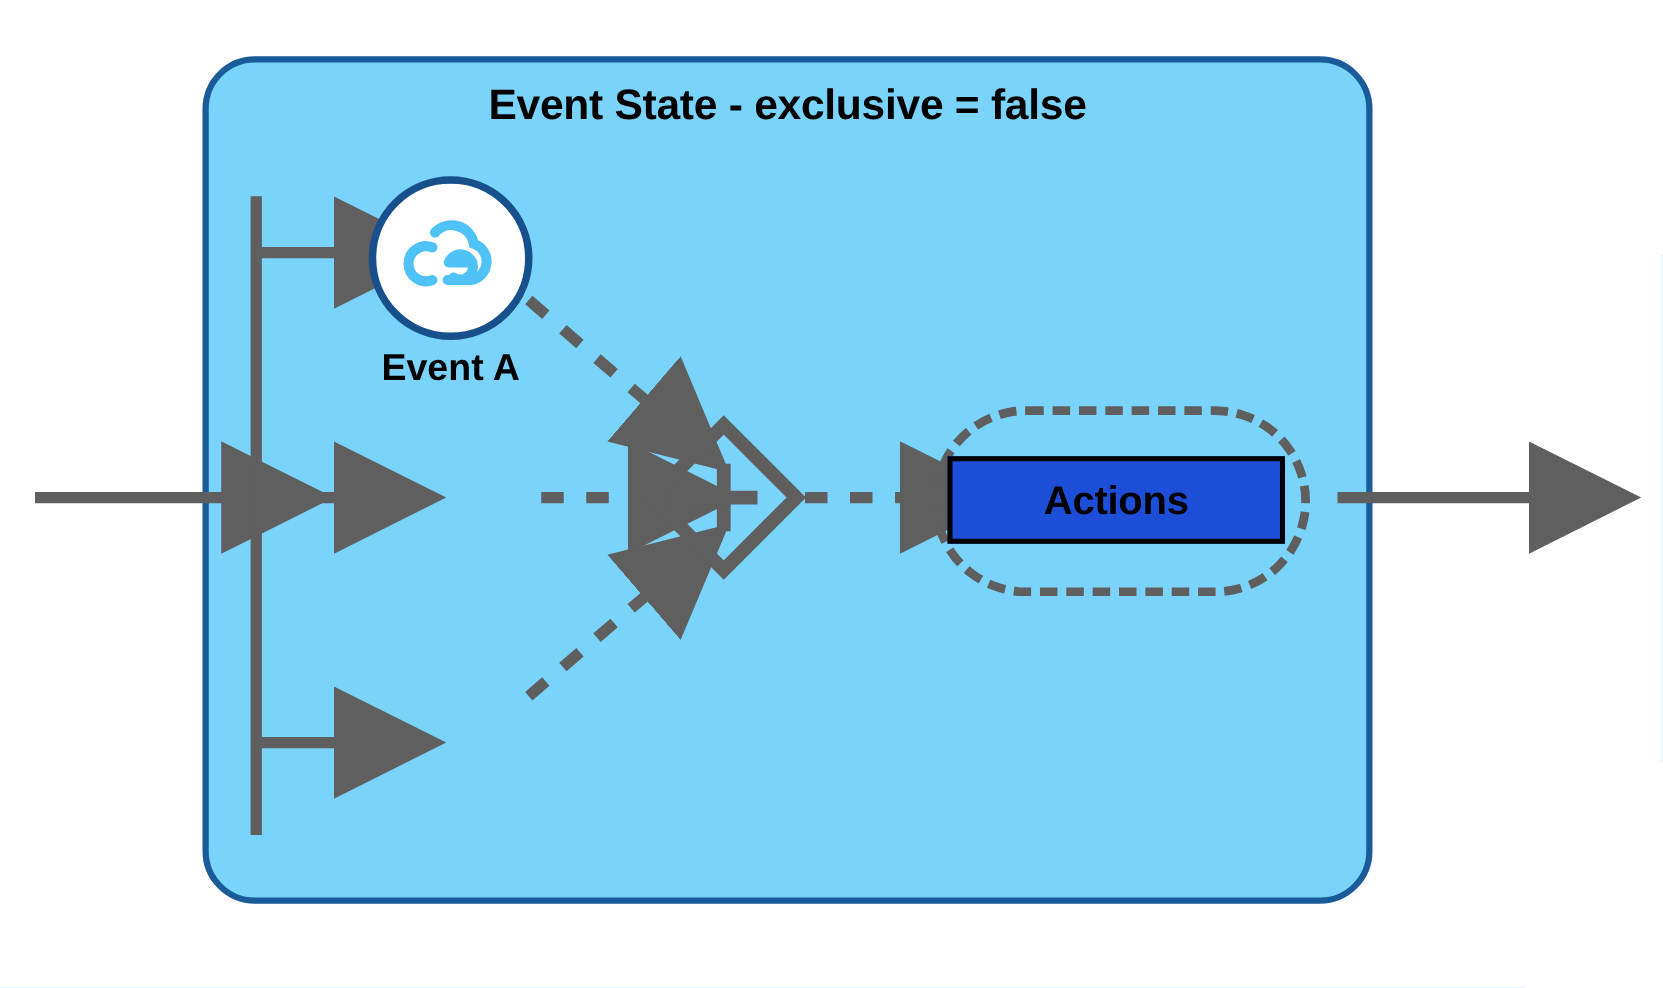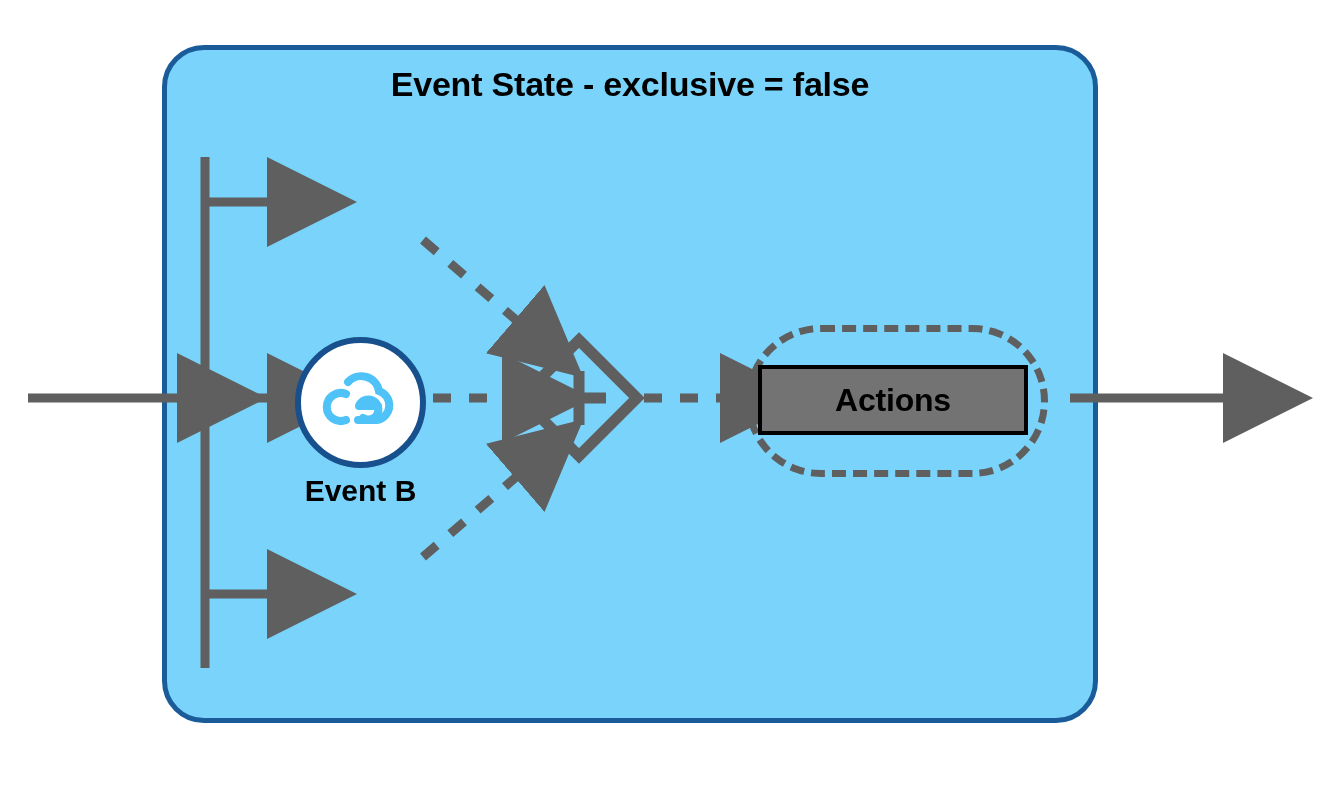--- a/index.html
+++ b/index.html
@@ -99,21 +99,21 @@
     border: 7px dashed #5F5F5F;
     border-radius: 76px;
     box-sizing: border-box;
   }
   .actions-box {
     position: absolute;
     left: 748px;
     top: 365px;
     width: 270px;
     height: 70px;
-    background: #737373;
+    background: #1d4ed8;
     border: 4px solid #000000;
     box-sizing: border-box;
     display: flex;
     align-items: center;
     justify-content: center;
   }
   .actions-label {
     font-size: 32px;
     font-weight: bold;
     color: #000000;
@@ -175,34 +175,34 @@
       <line x1="634" y1="398" x2="719" y2="398" stroke="#5F5F5F" stroke-width="9" stroke-dasharray="18,18" marker-end="url(#arrowDash)"></line>
     </g>
 
     <g>
       <line x1="1060" y1="398" x2="1222" y2="398" stroke="#5F5F5F" stroke-width="9" marker-end="url(#arrowSolid)"></line>
     </g>
   </svg>
 
   <div class="state-title">Event State - exclusive = false</div>
 
-
-  <div class="event-node" id="event-b">
+  <div class="event-node" id="event-a">
     <div class="event-circle"></div>
     <svg class="event-icon" viewBox="0 0 86 66">
       <g fill="none" stroke="#4FC3F7" stroke-width="8" stroke-linecap="round">
         <path d="M30,12 a18,18 0 0 1 31,9 a15,15 0 0 1 -2,29 L40,50"></path>
         <path d="M28,24 a14,14 0 1 0 0,26"></path>
       </g>
       <g fill="none" stroke="#4FC3F7" stroke-width="8" stroke-linecap="round" stroke-linejoin="round">
         <path d="M60,36 L41,36 a10,10 0 1 1 4,12"></path>
       </g>
     </svg>
-    <div class="event-label">Event B</div>
+    <div class="event-label">Event A</div>
   </div>
+
 
 
   <div class="actions-dashed"></div>
   <div class="actions-box">
     <span class="actions-label">Actions</span>
   </div>
 
 </div>
 
 </body></html>

